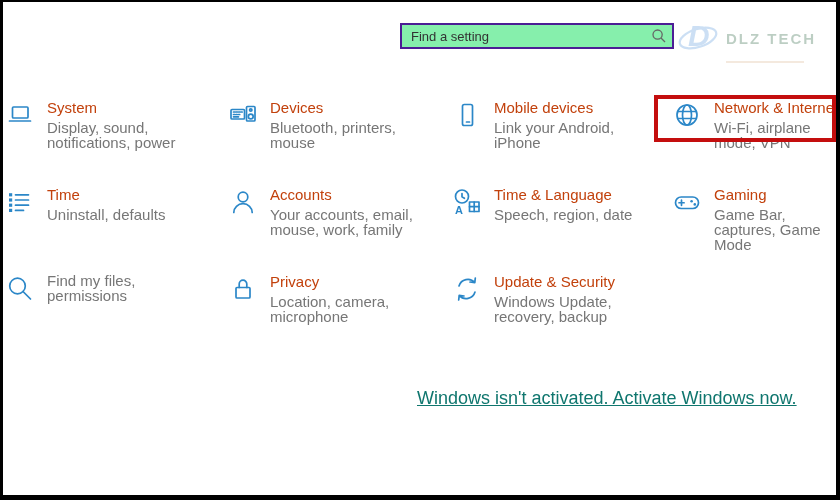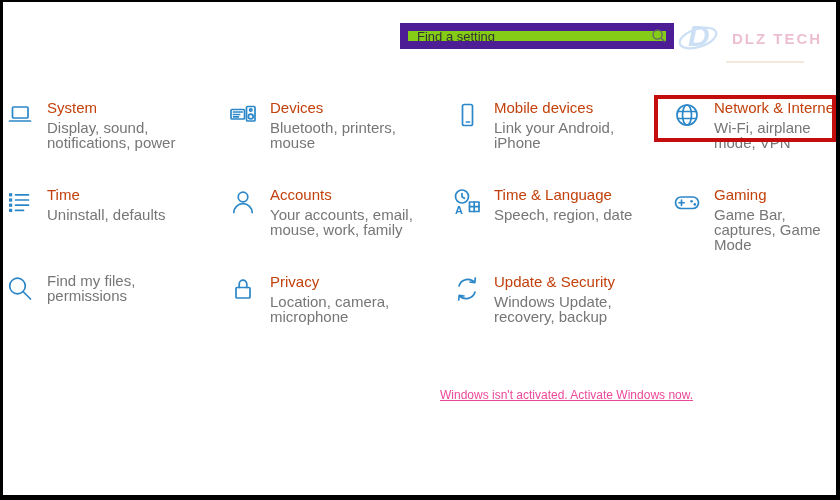--- a/index.html
+++ b/index.html
@@ -12,32 +12,32 @@
   .frame{
     position:absolute;inset:0;pointer-events:none;z-index:50;
     border-top:2px solid #000;border-left:3px solid #000;
     border-right:4px solid #000;border-bottom:5px solid #000;
   }
 
   
   .search-wrap{position:absolute;left:400px;top:23px;width:274px;height:26px;}
   .search-input{
     width:100%;height:100%;box-sizing:border-box;
-    border:8px solid #4c1d95;background:#84cc16;
+    border:2px solid #4c1d95;background:#86efac;
     font:13px "Liberation Sans", sans-serif;color:#222;
     padding:0 28px 0 9px;outline:none;
   }
   .search-input::placeholder{color:#333;opacity:1;}
   .search-glass{position:absolute;right:7px;top:5px;width:16px;height:16px;}
 
   
   .wm{position:absolute;left:676px;top:12px;width:150px;height:52px;opacity:.28;z-index:5;}
   .wm-row{display:flex;align-items:center;}
   .wm-mono{position:relative;width:46px;height:46px;flex:0 0 auto;}
-  .wm-text{color:#be185d;font-weight:bold;font-size:15px;letter-spacing:2px;margin-left:10px;margin-top:6px;}
+  .wm-text{color:#14532d;font-weight:bold;font-size:15px;letter-spacing:2px;margin-left:4px;margin-top:6px;}
   .wm-sub{height:2px;width:78px;background:#d8b48a;margin:3px 0 0 50px;}
 
   
   .grid{
     position:absolute;left:5px;top:95px;width:831px;
     display:grid;grid-template-columns:223px 224px 220px 1fr;
     grid-auto-rows:87px;z-index:2;
   }
   .tile{display:flex;align-items:flex-start;gap:12px;padding-top:4px;cursor:default;}
   .tile .ticon{flex:0 0 30px;width:30px;height:30px;margin-top:1px;}
@@ -52,21 +52,21 @@
 
   
   .hl{
     position:absolute;left:654px;top:95px;width:182px;height:47px;
     border:4px solid #c40e0e;box-sizing:border-box;z-index:10;pointer-events:none;
   }
 
   
   .activation{
     position:absolute;left:417px;top:388px;z-index:2;
-    font-size:12px;color:#ec4899;text-decoration:underline;cursor:pointer;margin-left:23px;
+    font-size:18px;color:#0f766e;text-decoration:underline;cursor:pointer;
   }
 </style>
 </head>
 <body>
 
 <div class="frame"></div>
 
 <div class="search-wrap">
   <input class="search-input" type="text" value="" placeholder="Find a setting" style="">
   <span class="search-glass">

